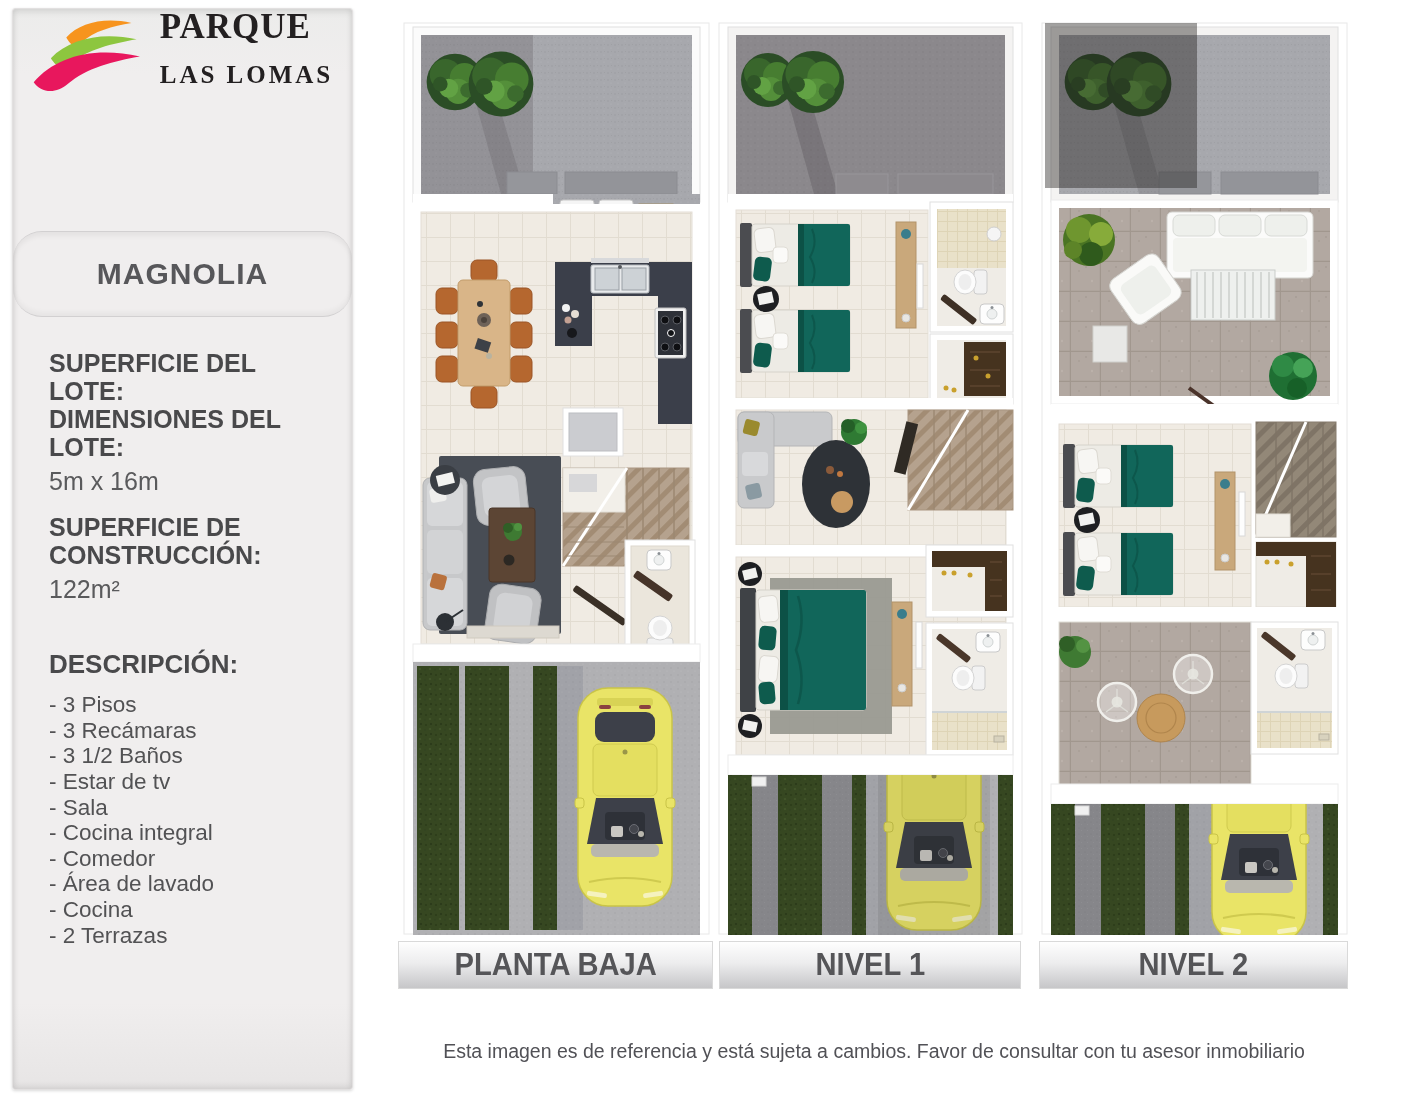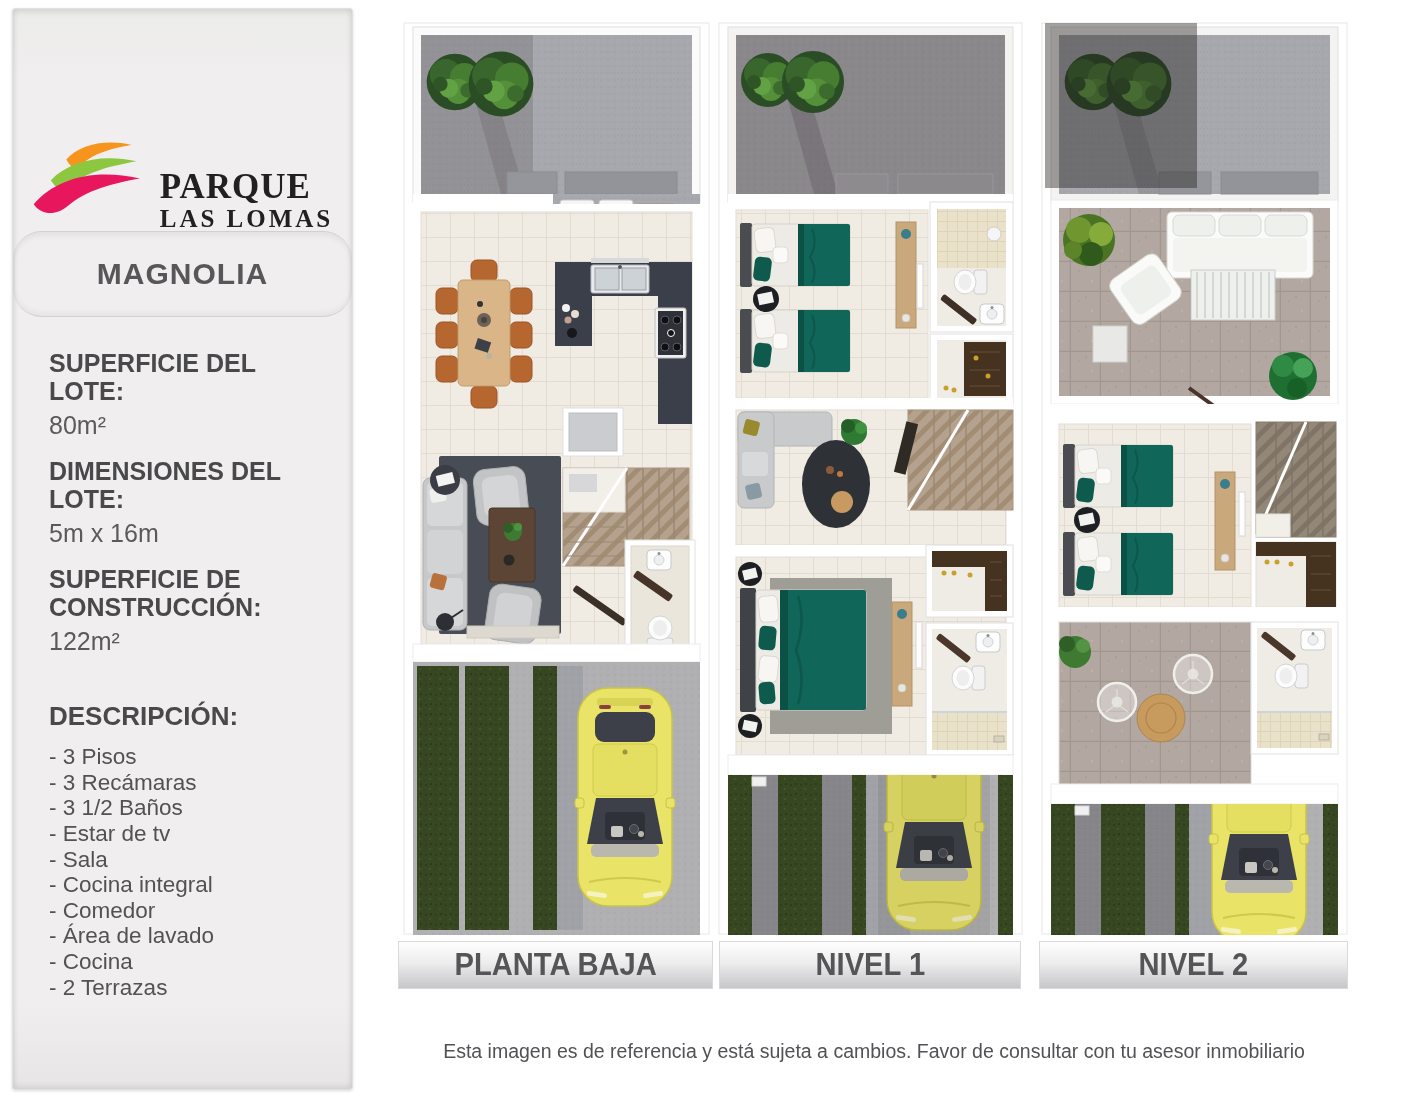--- a/index.html
+++ b/index.html
@@ -7,24 +7,24 @@
   .page{position:relative;width:1420px;height:1100px;background:#ffffff;overflow:hidden;}
 
   
   .sidebar{
     position:absolute;left:12px;top:8px;width:341px;height:1082px;
     background:linear-gradient(180deg,#ececeb 0%,#f0eeee 6%,#f0eeee 92%,#e7e5e5 100%);
     border:1px solid #e2e0e0;border-radius:3px;
     box-shadow:inset 0 3px 6px rgba(0,0,0,0.10), inset 0 -3px 6px rgba(0,0,0,0.08), 0 1px 3px rgba(0,0,0,0.15);
     box-sizing:border-box;
   }
-  .logo-section{height:222px;display:flex;align-items:flex-end;justify-content:center;gap:8px;}
+  .logo-section{height:222px;display:flex;align-items:flex-start;justify-content:center;gap:8px;}
   .logo-text{display:flex;flex-direction:column;line-height:1;}
   .logo-line1{font-family:"Liberation Serif", serif;font-weight:700;font-size:35px;letter-spacing:1px;color:#232021;}
-  .logo-line2{font-family:"Liberation Serif", serif;font-weight:700;font-size:25px;letter-spacing:3px;color:#232021;margin-top:2px;}
+  .logo-line2{font-family:"Liberation Serif", serif;font-weight:700;font-size:25px;letter-spacing:3px;color:#232021;margin-top:18px;}
   .model-band{
     text-align:center;padding:25px 0;
     border-top:1px solid #d2d0d1;border-bottom:1px solid #d2d0d1;
     box-shadow:inset 0 4px 5px rgba(0,0,0,0.05), inset 0 -4px 5px rgba(0,0,0,0.04);
     font-weight:700;font-size:30px;letter-spacing:1px;color:#57575a;border-radius:29px;
   }
   .specs{padding:32px 26px 0 36px;}
   .spec-label{font-weight:700;font-size:25px;line-height:1.12;color:#49494b;}
   .spec-value{font-size:25px;color:#5a5a5c;margin:6px 0 17px 0;}
   .description{padding:16px 26px 0 36px;}
@@ -196,21 +196,20 @@
       <div class="logo-text">
         <span class="logo-line1">PARQUE</span>
         <span class="logo-line2">LAS LOMAS</span>
       </div>
     </div>
 
     <div class="model-band">MAGNOLIA</div>
 
     <div class="specs">
       <div class="spec-label">SUPERFICIE DEL LOTE:</div>
-      <div class="spec-value">80m²</div>
       <div class="spec-label">DIMENSIONES DEL LOTE:</div>
       <div class="spec-value">5m x 16m</div>
       <div class="spec-label">SUPERFICIE DE CONSTRUCCIÓN:</div>
       <div class="spec-value">122m²</div>
     </div>
 
     <div class="description">
       <div class="desc-title">DESCRIPCIÓN:</div>
       <ul class="desc-list">
         <li>- 3 Pisos</li>

